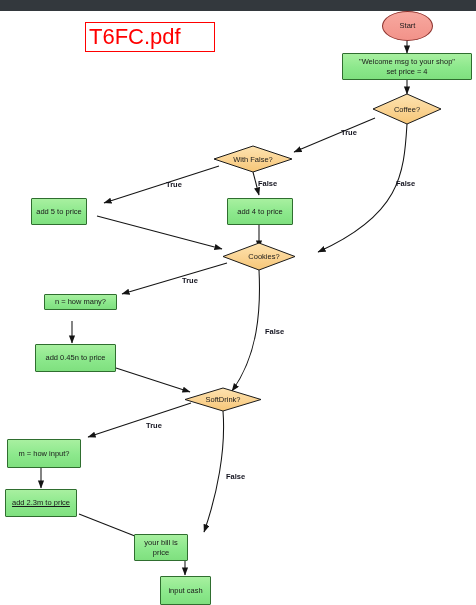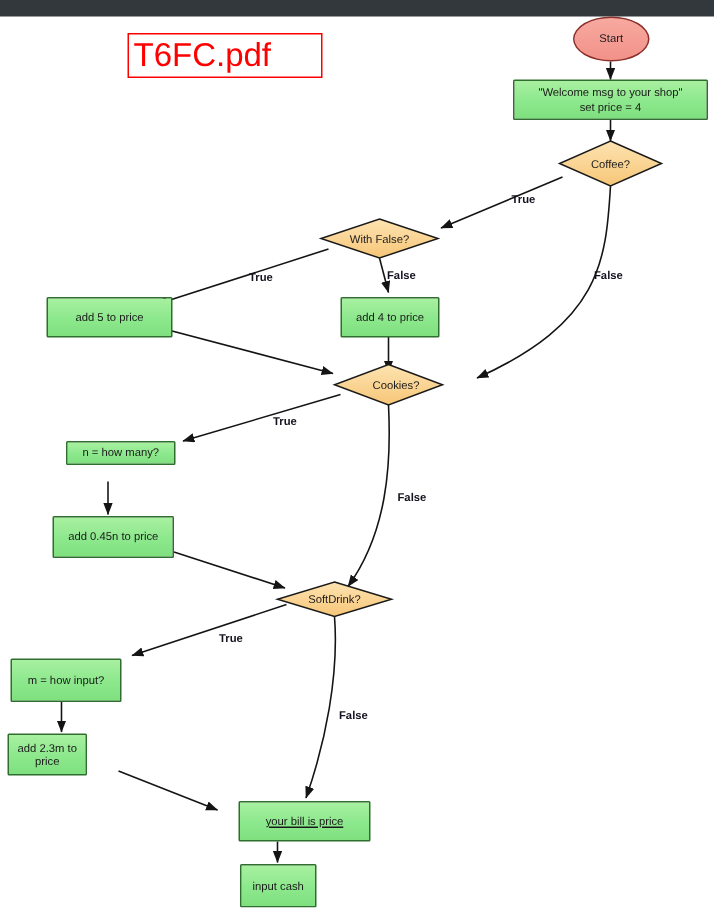--- a/index.html
+++ b/index.html
@@ -182,45 +182,45 @@
 </div>
 
 <div class="diamond-wrap" style="left:228px; top:243px; width:72px; height:27px;">
   <span class="dlabel">Cookies?</span>
 </div>
 
 <div class="diamond-wrap" style="left:185px; top:388px; width:76px; height:23px;">
   <span class="dlabel">SoftDrink?</span>
 </div>
 
-<div class="node process" style="left:31px; top:198px; width:84px; height:27px;">
+<div class="node process" style="left:31px; top:198px; width:56px; height:27px;">
   <span class="label">add 5 to price</span>
 </div>
 
 <div class="node process" style="left:227px; top:198px; width:66px; height:27px;">
   <span class="label">add 4 to price</span>
 </div>
 
 <div class="node process" style="left:44px; top:294px; width:73px; height:16px;">
   <span class="label">n = how many?</span>
 </div>
 
 <div class="node process" style="left:35px; top:344px; width:81px; height:28px;">
   <span class="label">add 0.45n to price</span>
 </div>
 
 <div class="node process" style="left:7px; top:439px; width:74px; height:29px;">
   <span class="label">m = how input?</span>
 </div>
 
-<div class="node process" style="left:5px; top:489px; width:53px; height:28px;">
+<div class="node process" style="left:5px; top:489px; width:72px; height:28px;text-decoration:underline;">
   <span class="label">add 2.3m to price</span>
 </div>
 
-<div class="node process" style="left:159px; top:534px; width:88px; height:27px;text-decoration:underline;">
+<div class="node process" style="left:134px; top:534px; width:54px; height:27px;">
   <span class="label">your bill is price</span>
 </div>
 
 <div class="node process" style="left:160px; top:576px; width:51px; height:29px;">
   <span class="label">input cash</span>
 </div>
 
 <div class="edge-label" style="left:341px; top:128px;">True</div>
 
 <div class="edge-label" style="left:396px; top:179px;">False</div>

